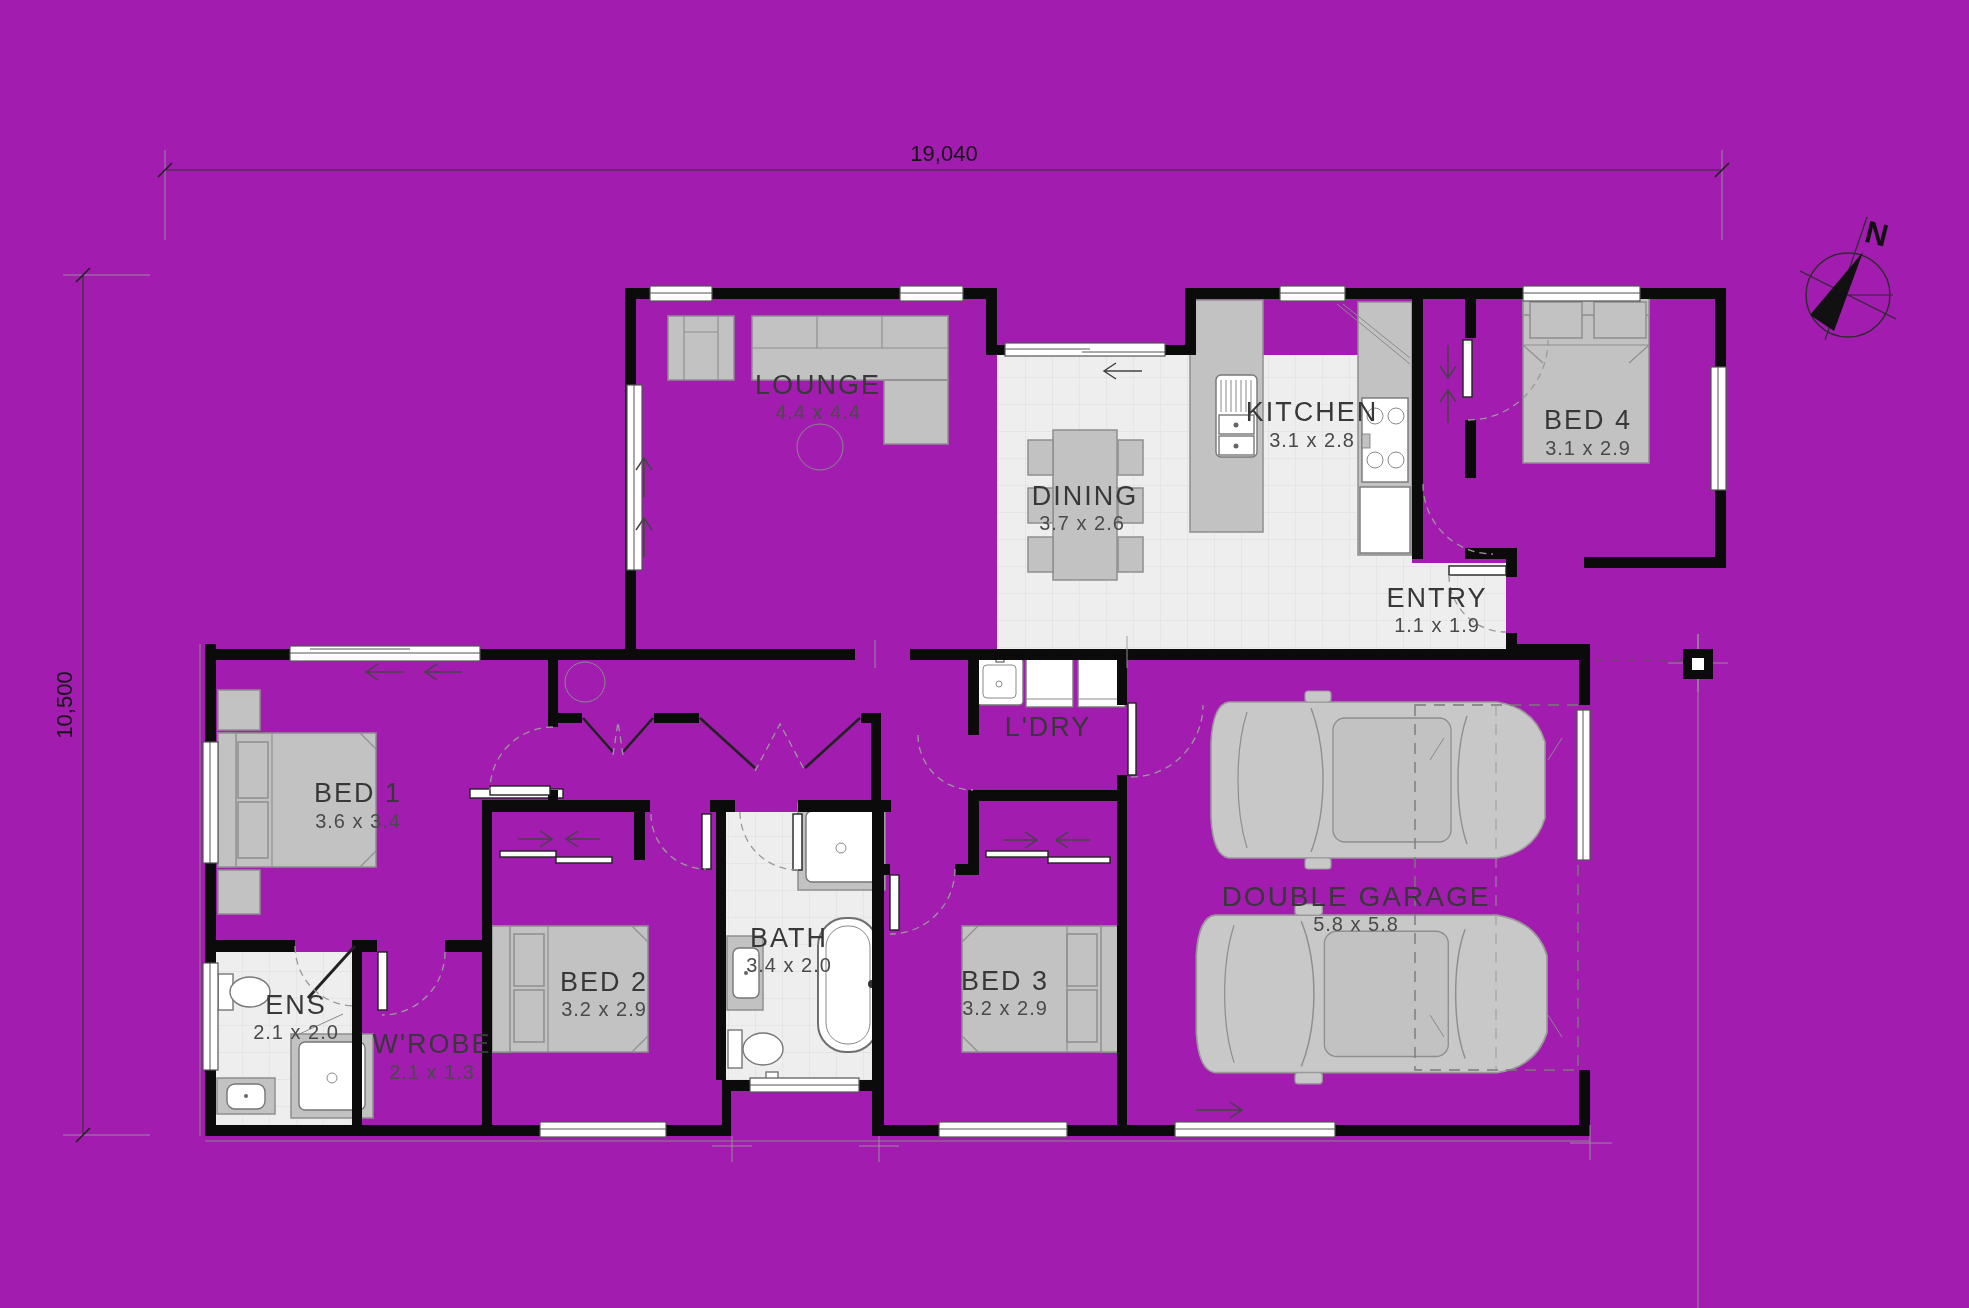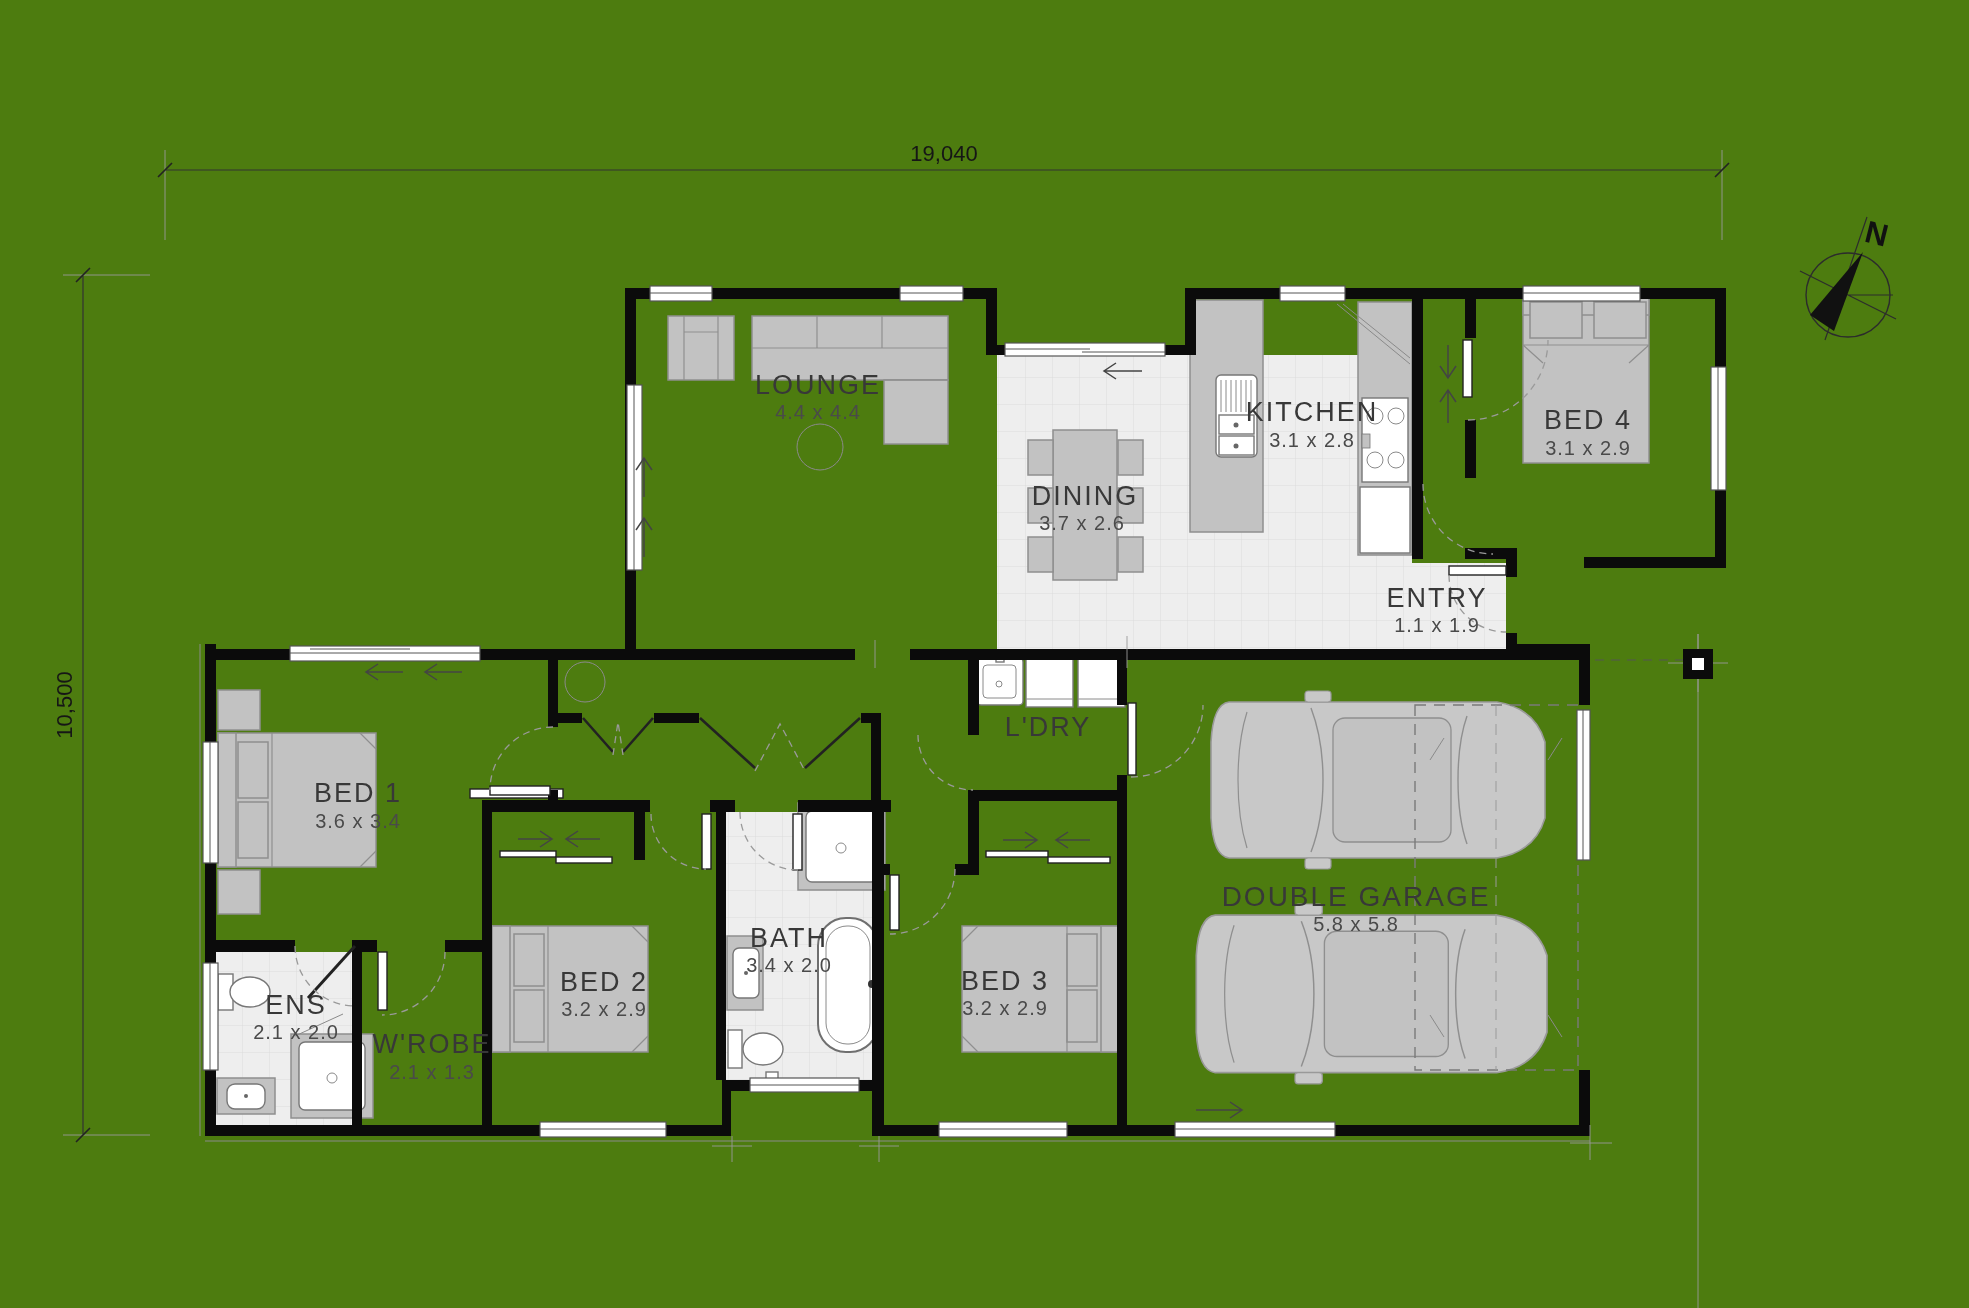--- a/index.html
+++ b/index.html
@@ -1,16 +1,16 @@
 <!DOCTYPE html>
 <html><head>
 <meta charset="utf-8">
 <style>
   html,body{margin:0;padding:0;background:#ffffff;}
-  .canvas{position:relative;width:1969px;height:1308px;background:#4d7c0f;overflow:hidden;
+  .canvas{position:relative;width:1969px;height:1308px;background:#a21caf;overflow:hidden;
           font-family:"Liberation Sans",sans-serif;}
   svg{position:absolute;left:0;top:0;}
   text{font-family:"Liberation Sans",sans-serif;}
   .room-name{font-size:27px;fill:#383838;letter-spacing:2px;text-anchor:middle;}
   .room-dims{font-size:20px;fill:#4a4a4a;letter-spacing:1px;text-anchor:middle;}
   .big-name{font-size:28px;fill:#383838;letter-spacing:2px;text-anchor:middle;}
   .dim-label{font-size:22px;fill:#161616;text-anchor:middle;}
   .north-label{font-size:31px;font-weight:bold;fill:#111;text-anchor:middle;}
   .wall{fill:#0b0b0b;stroke:none;}
   .furn{fill:#c2c2c2;stroke:#8f8f8f;stroke-width:1.5;}

